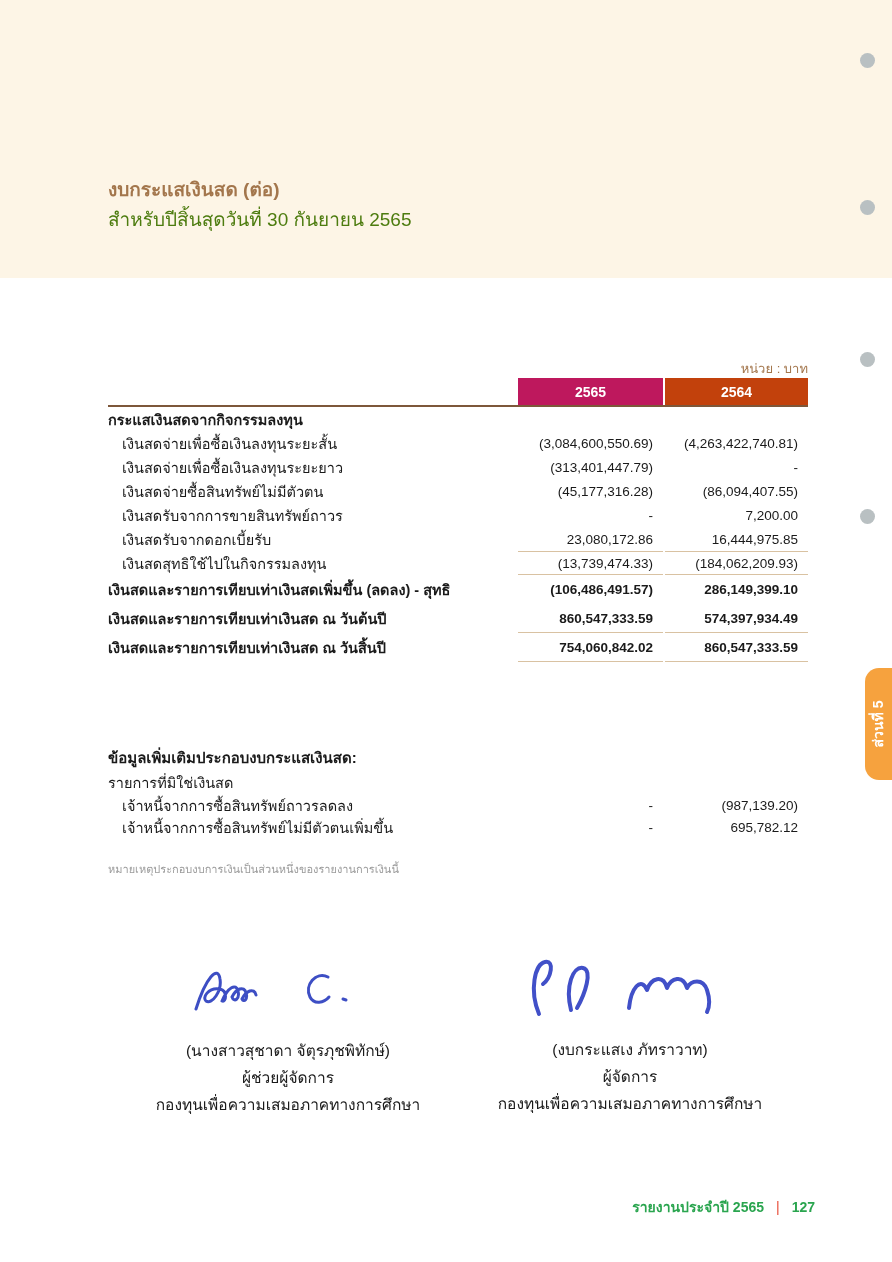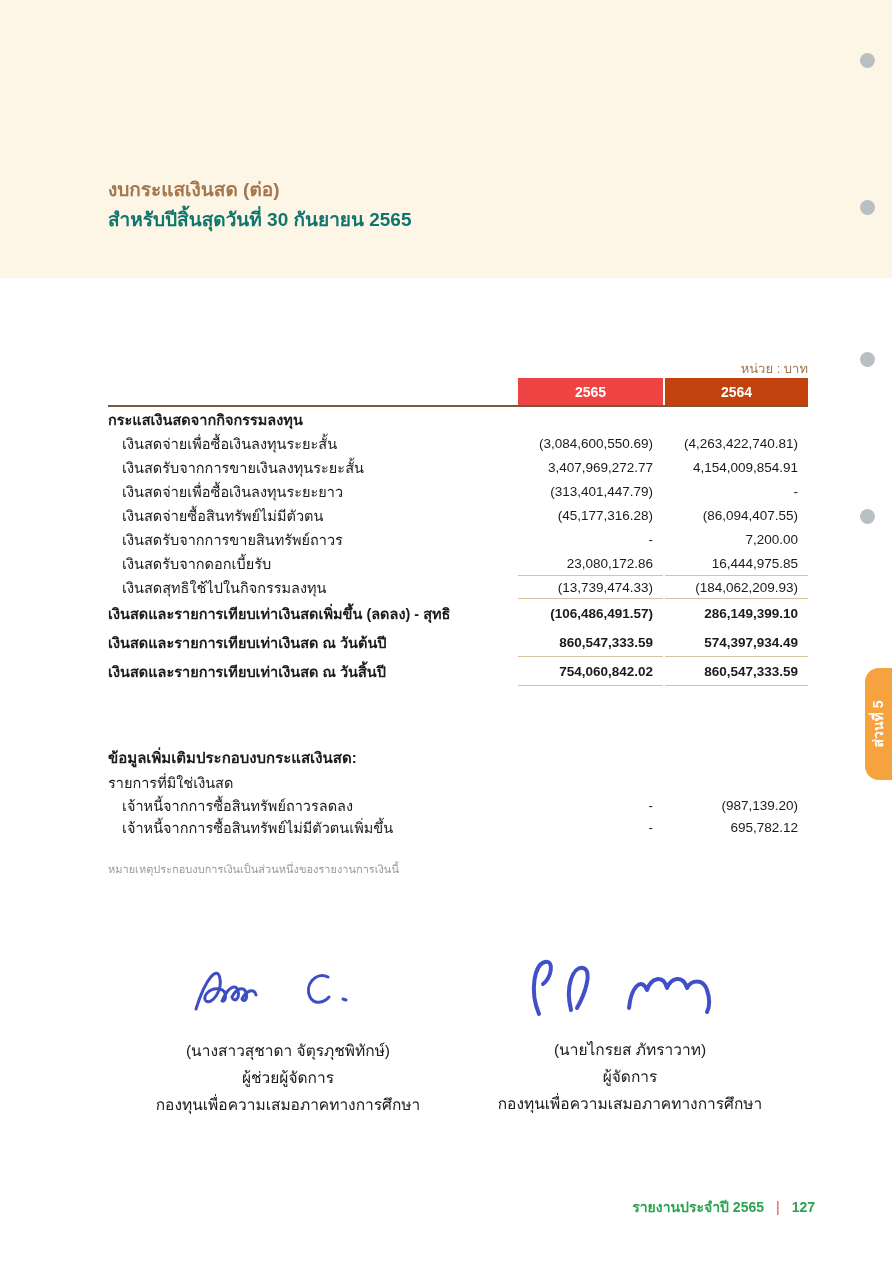--- a/index.html
+++ b/index.html
@@ -4,36 +4,36 @@
 <style>
   html,body{margin:0;padding:0;}
   body{
     width:892px;height:1262px;position:relative;background:#ffffff;
     font-family:"Liberation Sans","DejaVu Sans",sans-serif;
     color:#1a1a1a;overflow:hidden;
   }
   
   .band{position:absolute;top:0;left:0;width:892px;height:278px;background:#fdf5e6;}
   .title1{position:absolute;left:108px;top:174px;font-size:19px;font-weight:bold;color:#a3764c;}
-  .title2{position:absolute;left:108px;top:204px;font-size:19px;font-weight:bold;color:#0f766e;}
+  .title2{position:absolute;left:108px;top:204px;font-size:19px;font-weight:normal;color:#4d7c0f;}
   
   .dot{position:absolute;left:860px;width:15px;height:15px;border-radius:50%;background:#b9c0c2;}
   
   .side-tab{position:absolute;right:0;top:668px;width:27px;height:112px;background:#f6a23e;
     border-radius:14px 0 0 14px;display:flex;align-items:center;justify-content:center;}
   .side-tab span{transform:rotate(-90deg);white-space:nowrap;color:#ffffff;font-weight:bold;font-size:14px;}
   
   .unit-label{position:absolute;left:108px;top:358px;width:700px;text-align:right;
     font-size:13px;color:#a3764c;}
   .fin-table{position:absolute;left:108px;top:378px;width:700px;}
   .thead{display:flex;height:27px;border-bottom:2px solid #7d573a;}
   .thead .spacer{flex:1;}
   .thead .cell{width:145px;display:flex;align-items:center;justify-content:center;
     color:#ffffff;font-weight:bold;font-size:14px;}
-  .cell.y1{background:#ef4444;}
+  .cell.y1{background:#be185d;}
   .cell.y2{background:#c2410c;width:143px;margin-left:2px;}
   .trow{display:flex;align-items:stretch;height:24px;font-size:14.5px;}
   .trow.section{font-weight:bold;}
   .trow.bold{font-weight:bold;height:29px;}
   .trow .lbl{flex:1;display:flex;align-items:center;}
   .trow.indent .lbl{padding-left:14px;}
   .trow .val{width:145px;box-sizing:border-box;display:flex;align-items:center;
     justify-content:flex-end;padding-right:10px;font-size:13.5px;}
   .trow .val.v2{width:143px;margin-left:2px;}
   .trow.bold .val{font-weight:bold;}
@@ -87,25 +87,20 @@
   <div class="trow section">
     <div class="lbl">กระแสเงินสดจากกิจกรรมลงทุน</div>
     <div class="val"></div>
     <div class="val v2"></div>
   </div>
 
   <div class="trow indent">
     <div class="lbl">เงินสดจ่ายเพื่อซื้อเงินลงทุนระยะสั้น</div>
     <div class="val">(3,084,600,550.69)</div>
     <div class="val v2">(4,263,422,740.81)</div>
-  </div>
-  <div class="trow indent">
-    <div class="lbl">เงินสดรับจากการขายเงินลงทุนระยะสั้น</div>
-    <div class="val">3,407,969,272.77</div>
-    <div class="val v2">4,154,009,854.91</div>
   </div>
   <div class="trow indent">
     <div class="lbl">เงินสดจ่ายเพื่อซื้อเงินลงทุนระยะยาว</div>
     <div class="val">(313,401,447.79)</div>
     <div class="val v2">-</div>
   </div>
   <div class="trow indent">
     <div class="lbl">เงินสดจ่ายซื้อสินทรัพย์ไม่มีตัวตน</div>
     <div class="val">(45,177,316.28)</div>
     <div class="val v2">(86,094,407.55)</div>
@@ -173,21 +168,21 @@
 </div>
 
 <div class="sig-block sig-right">
   <svg class="sig-img" width="250" height="78" viewBox="0 0 250 78">
     <g fill="none" stroke="#4150c8" stroke-width="4" stroke-linecap="round" stroke-linejoin="round">
       <path d="M34 66 C24 42 30 16 40 14 C50 12 46 30 38 36"></path>
       <path d="M66 62 C60 38 68 18 78 20 C88 22 80 46 72 60"></path>
       <path d="M124 60 C126 40 136 28 142 42 C146 30 158 26 162 40 C166 30 178 26 182 40 C186 32 198 30 202 42 C206 54 204 60 202 64"></path>
     </g>
   </svg>
-  <div class="sig-name">(นายไกรยส ภัทราวาท)</div>
+  <div class="sig-name">(งบกระแสเง ภัทราวาท)</div>
   <div class="sig-title">ผู้จัดการ</div>
   <div class="sig-org">กองทุนเพื่อความเสมอภาคทางการศึกษา</div>
 </div>
 
 <div class="footer">
   <span class="report">รายงานประจำปี 2565</span>
   <span class="divider">|</span>
   <span class="page-num">127</span>
 </div>
 

